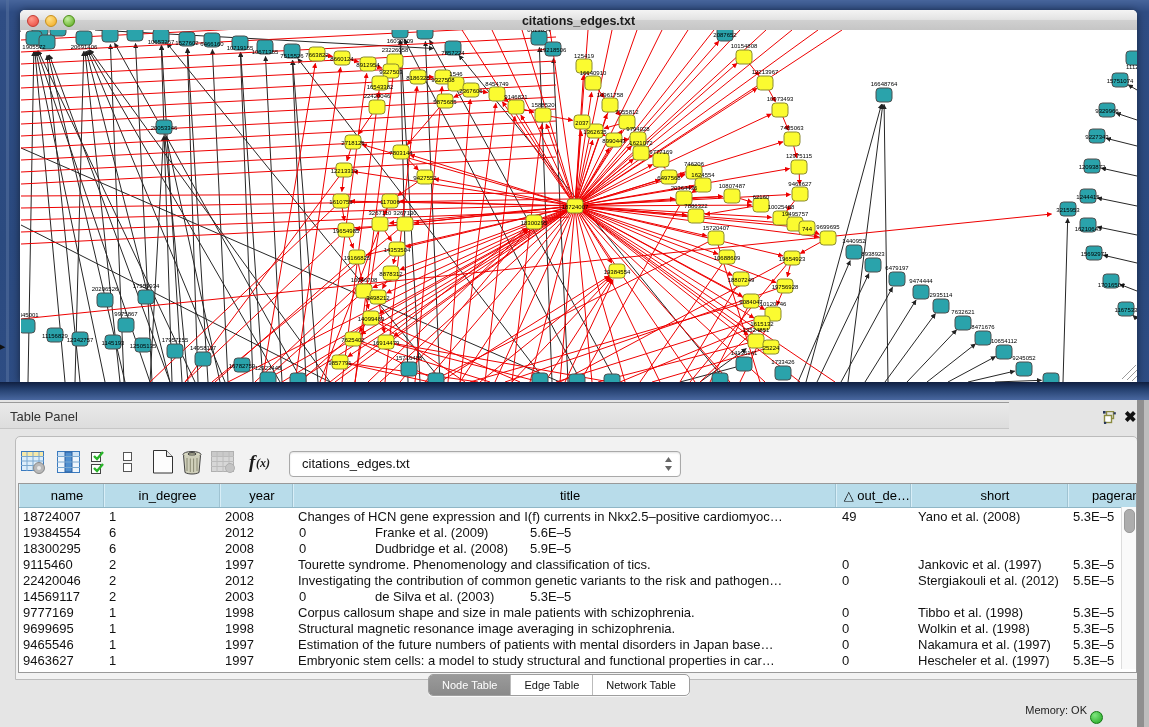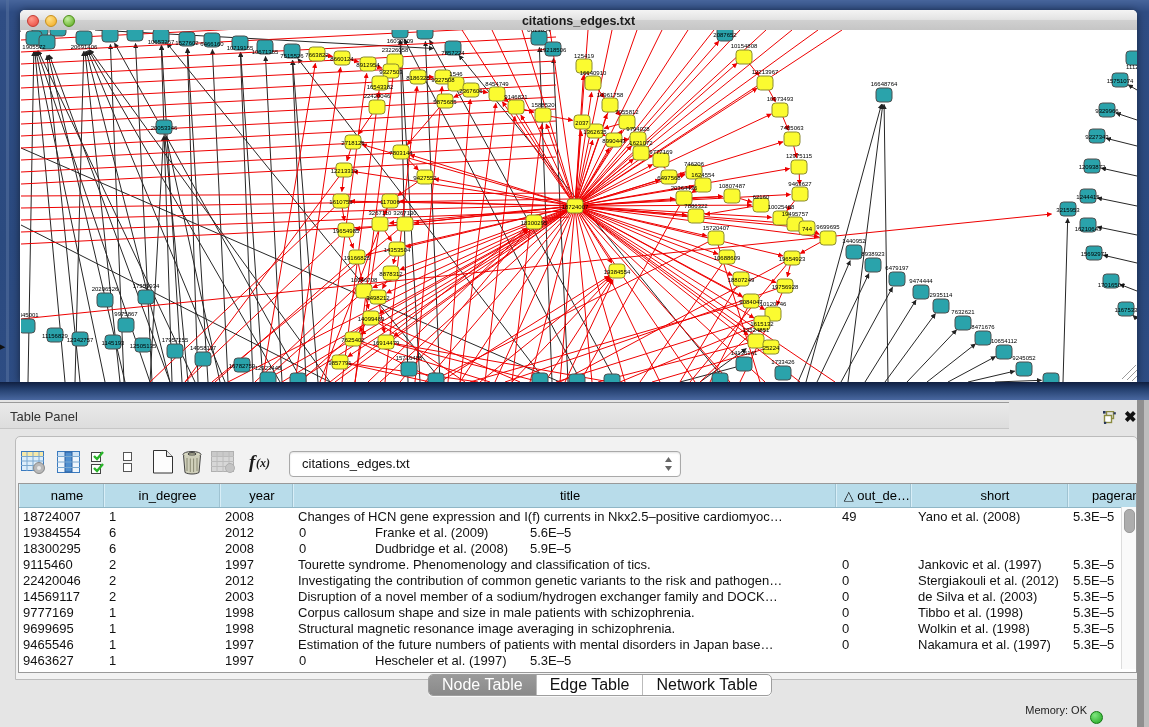--- a/index.html
+++ b/index.html
@@ -43,21 +43,21 @@
   .c6{width:157px;padding-left:7px}
   .c7{width:91px;padding-left:5px}
   .th .c1,.th .c2,.th .c3,.th .c4,.th .c6,.th .c7{padding-left:12px;text-align:center}
   .th .c5{text-align:right;padding-left:2px}
   
   #sbar{left:1105px;top:70px;width:14px;height:162px;background:#fafafa;border-left:1px solid #ddd}
   #sbar .thumb{left:2px;top:2px;width:9px;height:22px;background:#adadad;border-radius:5px;border:1px solid #9a9a9a}
   
   #tabs{left:428px;top:274px;height:20px;display:flex;border:1px solid #9e9e9e;border-radius:5px;
     overflow:hidden;background:#fff;box-shadow:0 1px 0 rgba(255,255,255,.7)}
-  #tabs div{font-size:16px;line-height:20px;padding:0 13px;color:#111;border-right:1px solid #bbb}
+  #tabs div{font-size:11px;line-height:20px;padding:0 13px;color:#111;border-right:1px solid #bbb}
   #tabs div:last-child{border-right:none}
   #tabs .sel{background:linear-gradient(180deg,#9a9a9a,#8a8a8a);color:#fff}
   #mem{right:62px;top:304px;font-size:11px;color:#222}
   #memdot{right:46px;top:311px;width:11px;height:11px;border-radius:50%;
     background:radial-gradient(circle at 35% 30%,#7fe77f,#1fa41f);border:1px solid #117711}
   
   #redge{left:1137px;top:400px;width:12px;height:327px;background:linear-gradient(90deg,#8f8f8f 0 7px,#bdbdbd 7px 12px)}
   
   #ficon{left:1103px;top:11px;width:13px;height:13px}
   #xicon{left:1124px;top:8px;font-size:15px;font-weight:bold;color:#111}
@@ -775,21 +775,20 @@
           <span class="c3">2012</span>
           <span class="c4">Investigating the contribution of common genetic variants to the risk and pathogen…</span>
           <span class="c5">0</span>
           <span class="c6">Stergiakouli et al. (2012)</span>
           <span class="c7">5.5E–5</span>
         </div>
 <div class="tr">
           <span class="c1">14569117</span>
           <span class="c2">2</span>
           <span class="c3">2003</span>
-          <span class="c4">Disruption of a novel member of a sodium/hydrogen exchanger family and DOCK…</span>
           <span class="c5">0</span>
           <span class="c6">de Silva et al. (2003)</span>
           <span class="c7">5.3E–5</span>
         </div>
 <div class="tr">
           <span class="c1">9777169</span>
           <span class="c2">1</span>
           <span class="c3">1998</span>
           <span class="c4">Corpus callosum shape and size in male patients with schizophrenia.</span>
           <span class="c5">0</span>
@@ -811,20 +810,21 @@
           <span class="c3">1997</span>
           <span class="c4">Estimation of the future numbers of patients with mental disorders in Japan base…</span>
           <span class="c5">0</span>
           <span class="c6">Nakamura et al. (1997)</span>
           <span class="c7">5.3E–5</span>
         </div>
 <div class="tr">
           <span class="c1">9463627</span>
           <span class="c2">1</span>
           <span class="c3">1997</span>
+          <span class="c4">Embryonic stem cells: a model to study structural and functional properties in car…</span>
           <span class="c5">0</span>
           <span class="c6">Hescheler et al. (1997)</span>
           <span class="c7">5.3E–5</span>
         </div>
       </div>
       <div id="sbar" class="abs">
         <div class="thumb abs"></div>
       </div>
     </div>
     <div id="tabs" class="abs">

